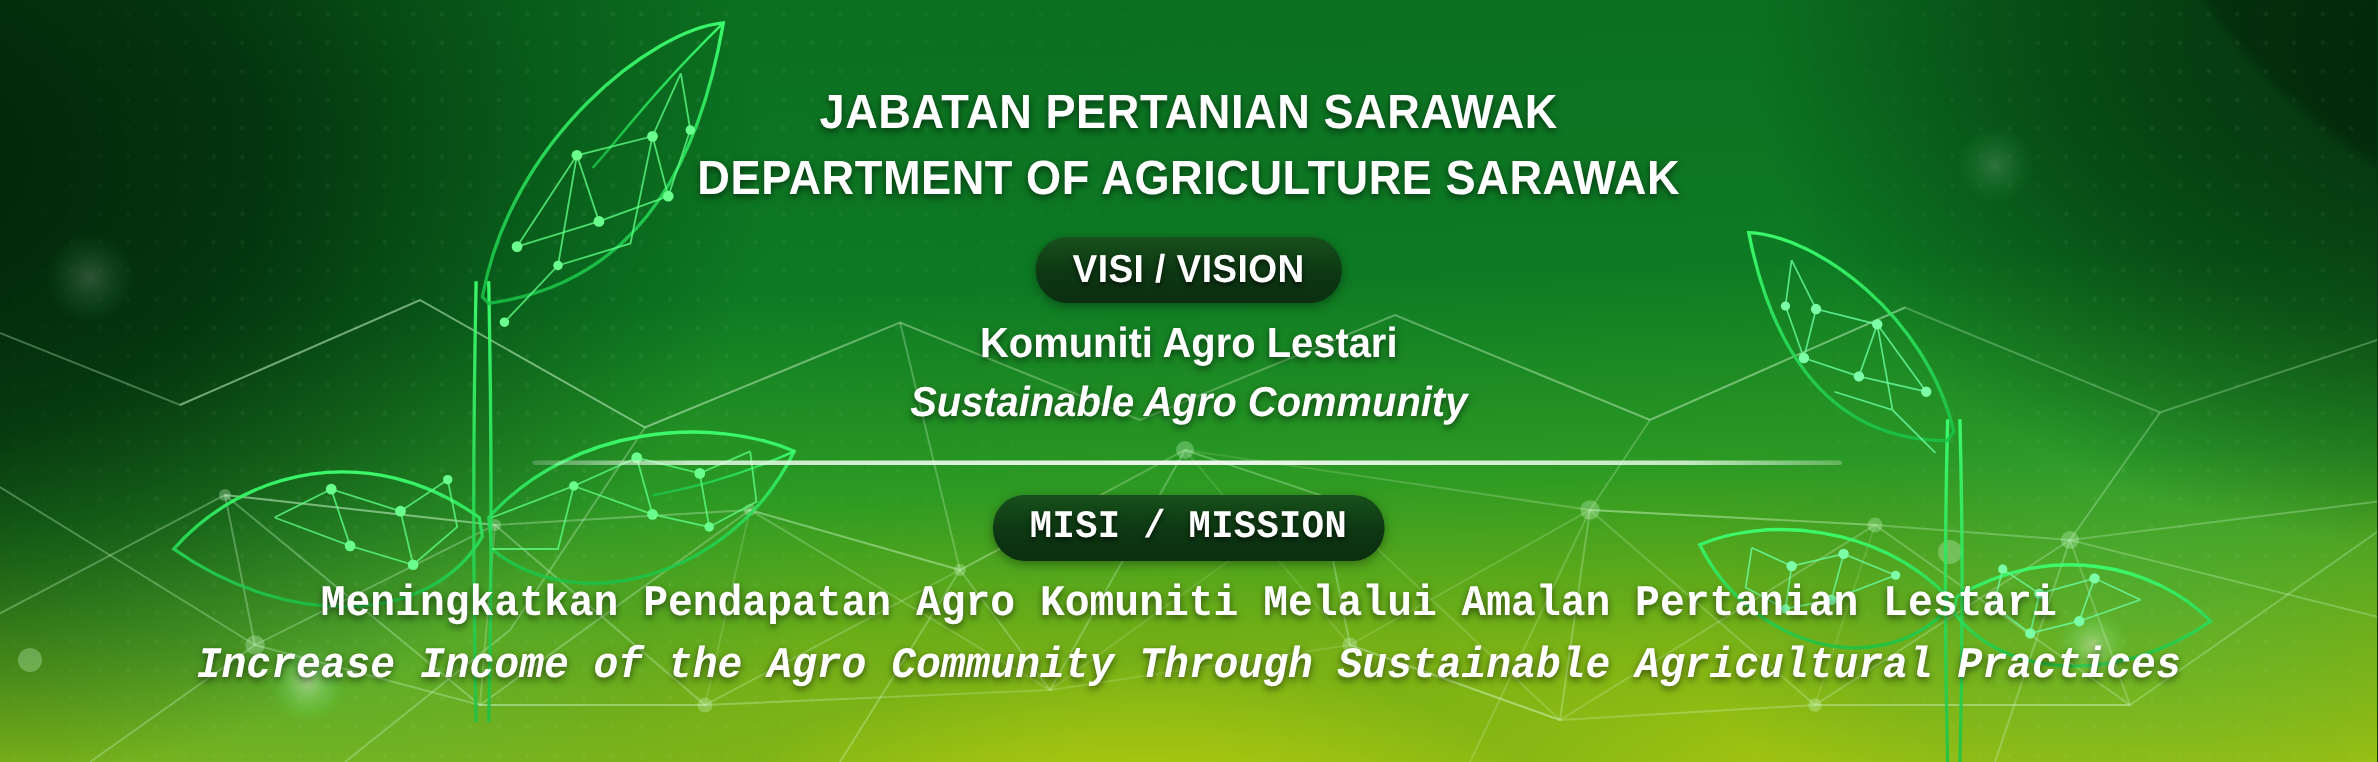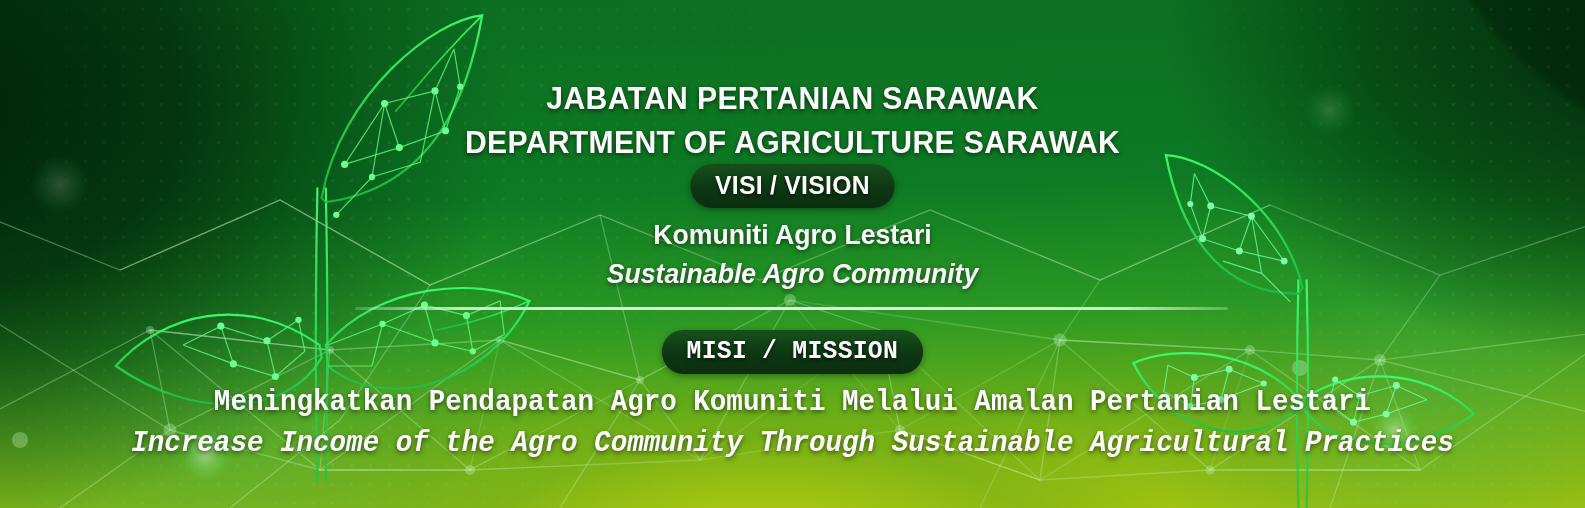--- a/index.html
+++ b/index.html
@@ -79,21 +79,21 @@
 
   
   .content {
     position: absolute;
     inset: 0;
     z-index: 10;
     text-align: center;
     color: #ffffff;
   }
 
-  .title-block { padding-top: 76px; }
+  .title-block { padding-top: 52px; }
 
   .title-line {
     font-weight: 700;
     font-size: 32px;
     letter-spacing: .4px;
     line-height: 44px;
     text-shadow: 0 2px 5px rgba(0,0,0,.55);
     transform: scaleX(.94);
     transform-origin: center;
     white-space: nowrap;
@@ -106,21 +106,21 @@
     padding: 6px 26px 8px;
     font-weight: 700;
     font-size: 26px;
     line-height: 30px;
     letter-spacing: .3px;
     text-shadow: 0 2px 4px rgba(0,0,0,.6);
     box-shadow: 0 2px 7px rgba(0,0,0,.35);
     transform: scaleX(.95);
   }
 
-  .vision-pill-wrap { }
+  .vision-pill-wrap { margin-top: 18px; }
 
   .line-bold {
     font-weight: 700;
     font-size: 28px;
     line-height: 36px;
     margin-top: 9px;
     text-shadow: 0 2px 5px rgba(0,0,0,.55);
     transform: scaleX(.95);
     white-space: nowrap;
   }

